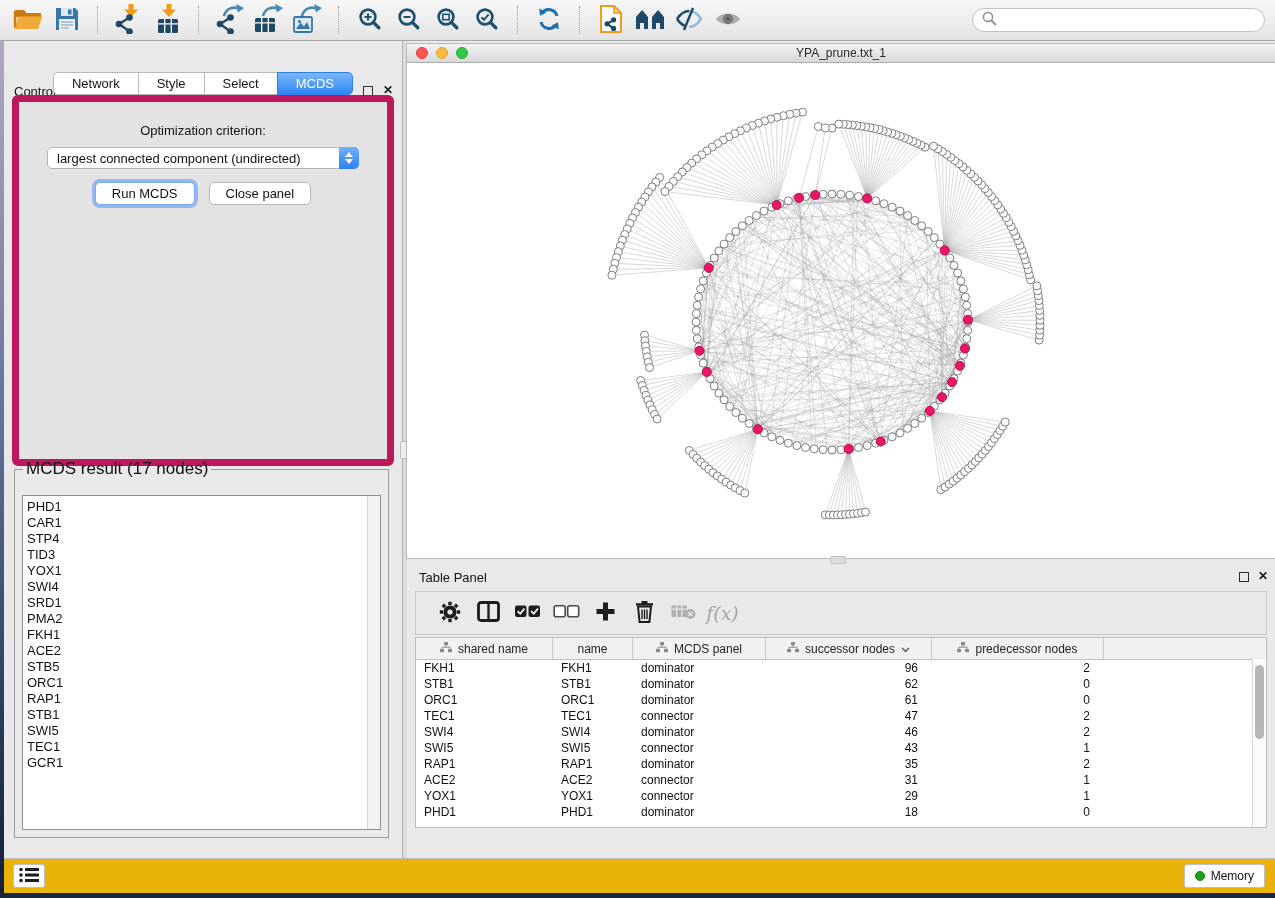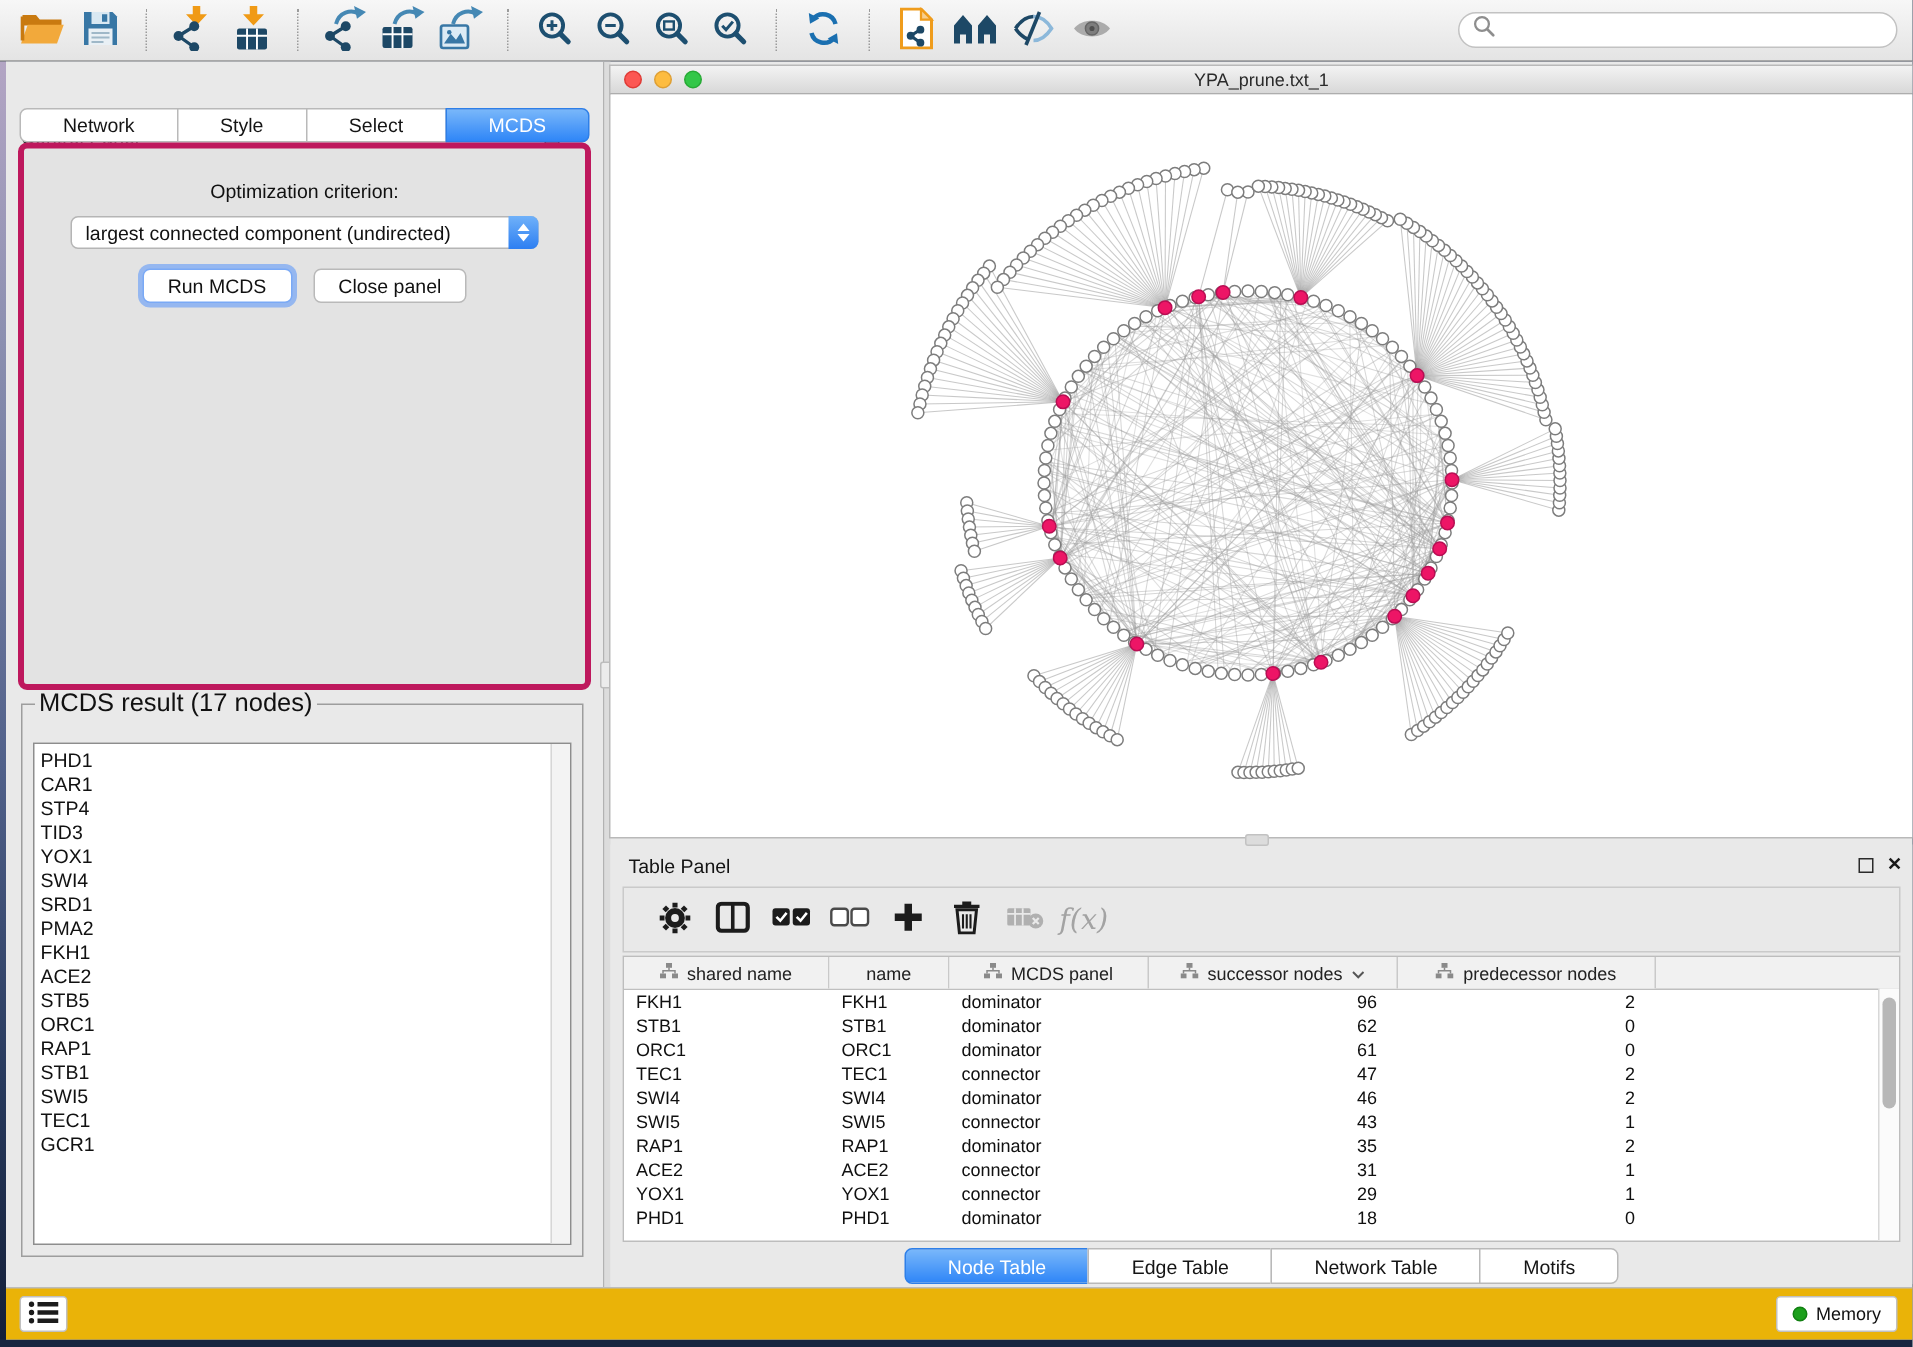--- a/index.html
+++ b/index.html
@@ -22,27 +22,27 @@
        font-family:"Liberation Sans",sans-serif;}
 
   
   .control-panel{position:absolute;left:4px;top:41px;width:399px;height:817px;background:#e9e9e9;
        border-right:1px solid #b2b2b2;box-sizing:border-box;}
   .panel-titlebar{height:26px;position:relative;margin-top:36px;}
   .panel-title{position:absolute;left:10px;top:7px;font-size:13px;color:#141414;}
   .float-icon{position:absolute;right:29px;top:9px;width:8px;height:8px;border:1.5px solid #2b2b2b;}
   .close-icon{position:absolute;right:9px;top:6px;font-size:12px;font-weight:bold;color:#1a1a1a;}
   .seg-tabs{position:absolute;left:0;right:0;top:31px;display:flex;justify-content:center;}
-  .seg{font-size:13px;padding:3px 28px;background:#fff;border:1px solid #b9b9b9;margin-left:-1px;
+  .seg{font-size:13px;padding:3px 18px;background:#fff;border:1px solid #b9b9b9;margin-left:-1px;
        color:#141414;font-family:"Liberation Sans",sans-serif;cursor:default;}
   .seg:first-child{border-radius:5px 0 0 5px;margin-left:0;}
   .seg:last-child{border-radius:0 5px 5px 0;}
   .seg.active{background:linear-gradient(#79b7fa,#2f86f7);border-color:#2e7fe8;color:#fff;}
   .mcds-box{position:absolute;left:8px;right:8px;top:54px;height:357px;background:#e3e3e3;
-       border:4px solid #be185d;border-radius:6px;}
+       border:7px solid #be185d;border-radius:6px;}
   .opt-label{text-align:center;margin-top:21px;font-size:13px;color:#111;}
   .dropdown{position:relative;margin:9px auto 0;width:312px;height:22px;background:#fff;
        border:1px solid #b5b5b5;border-radius:5px;font-size:13px;line-height:21px;padding-left:9px;
        box-sizing:border-box;color:#111;}
   .dd-stepper{position:absolute;right:-1px;top:-1px;width:20px;height:22px;border-radius:0 5px 5px 0;
        background:linear-gradient(#70b1f9,#2d7ff2);display:flex;flex-direction:column;align-items:center;
        justify-content:center;gap:2px;}
   .tri-up{width:0;height:0;border-left:4px solid transparent;border-right:4px solid transparent;
        border-bottom:5px solid #fff;}
   .tri-down{width:0;height:0;border-left:4px solid transparent;border-right:4px solid transparent;
@@ -1337,26 +1337,20 @@
           <div class="td td2" style="width: 133px;">dominator</div>
           <div class="td td3" style="width: 166px;">18</div>
           <div class="td td4" style="width: 172px;">0</div>
         </div>
       </div>
     <div class="tbl-scroll">
       <div class="tbl-thumb"></div>
     </div>
   </div>
 
-  <div class="tp-tabs">
-      <button class="seg active">Node Table</button>
-      <button class="seg">Edge Table</button>
-      <button class="seg">Network Table</button>
-      <button class="seg">Motifs</button>
-    </div>
 </div>
 
 <div class="status-bar">
   <button class="list-btn">
       <span><svg width="20" height="16" viewBox="0 0 20 16">
           <g fill="#1c1c1c">
             <circle cx="2" cy="2.5" r="1.8"></circle>
             <circle cx="2" cy="8" r="1.8"></circle>
             <circle cx="2" cy="13.5" r="1.8"></circle>
             <rect x="6" y="1" width="14" height="3"></rect>

